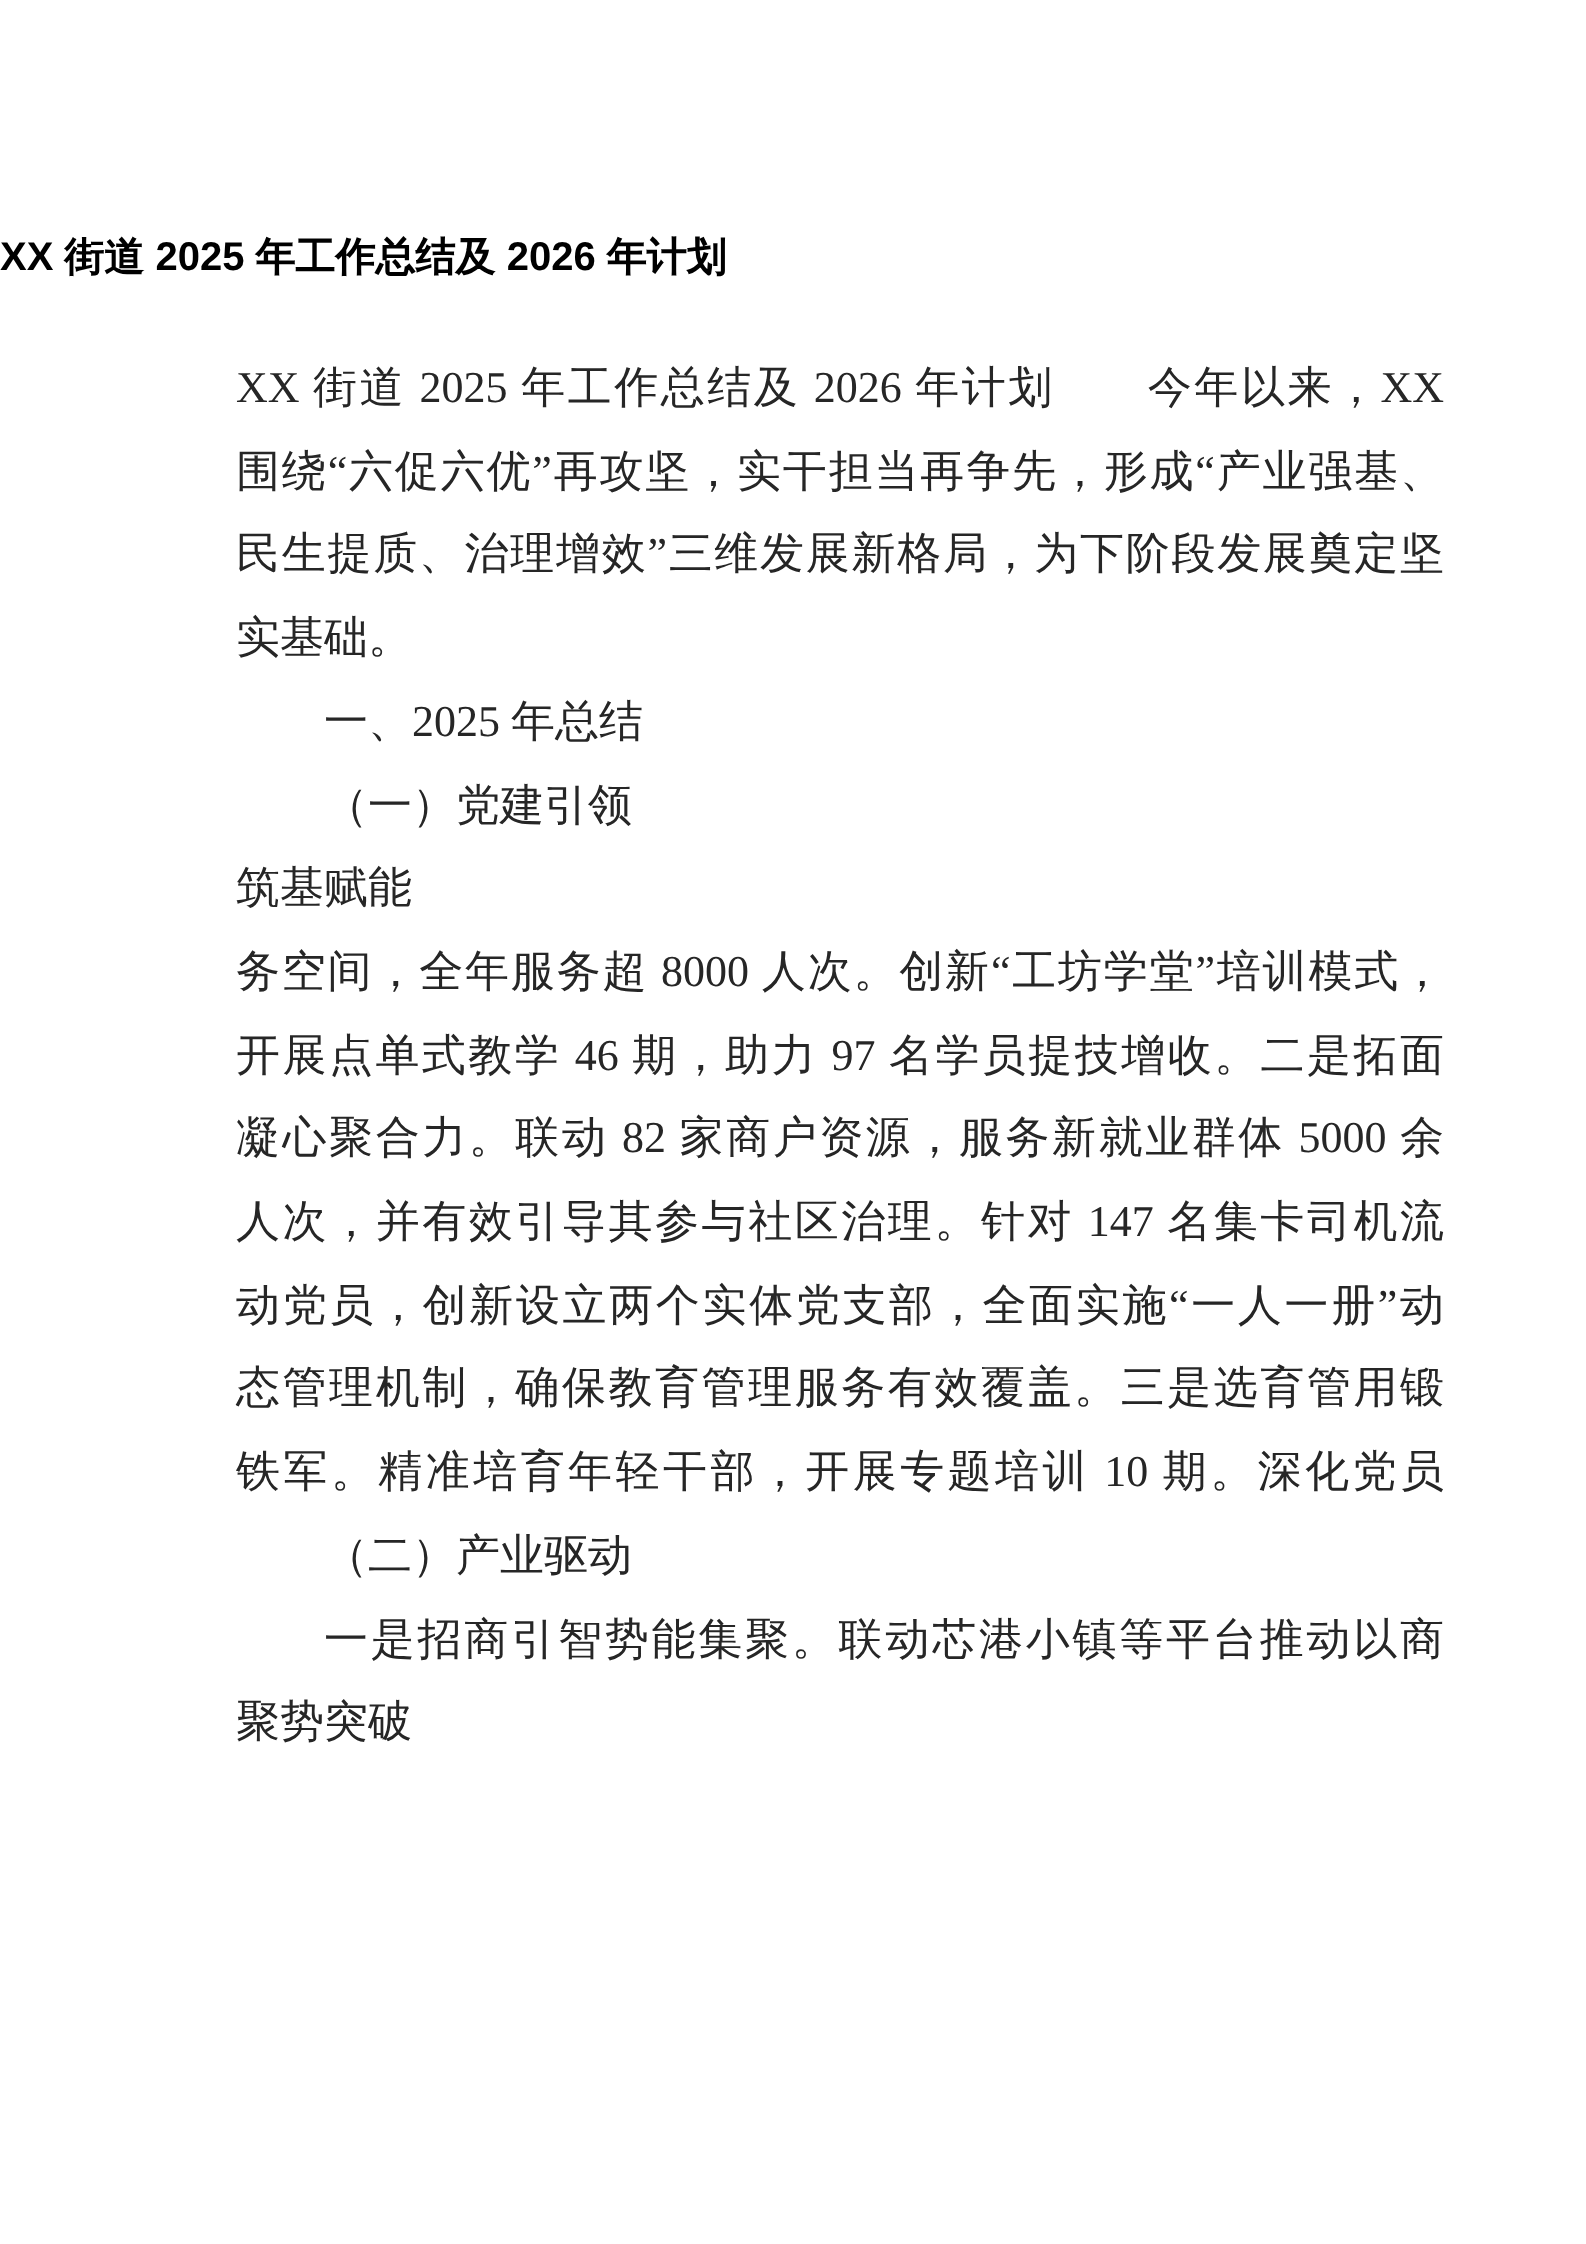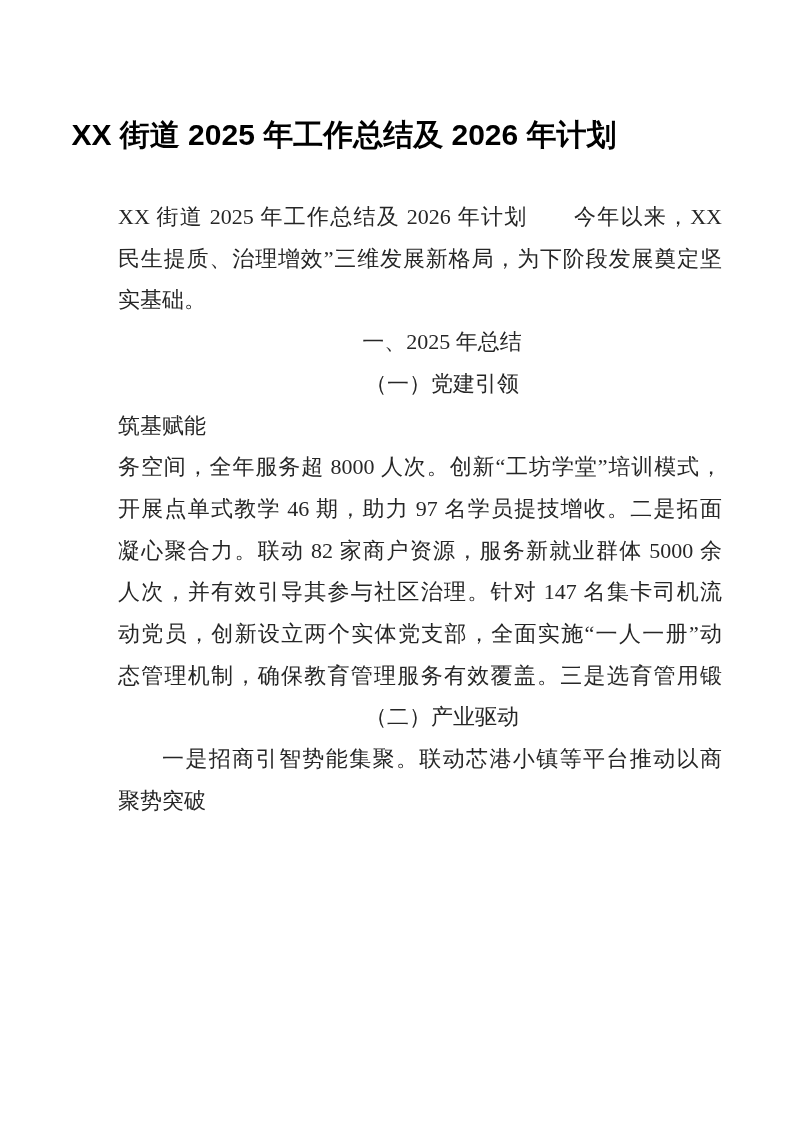--- a/index.html
+++ b/index.html
@@ -11,58 +11,60 @@
     overflow: hidden;
     font-family: "Liberation Serif", serif;
     color: #262626;
   }
   .doc-title {
     position: absolute;
     left: 0;
     top: 118px;
     width: 688px;
     margin: 0;
-    text-align: center;
+    text-align: left;
     font-family: "Liberation Sans", sans-serif;
-    font-size: 30px;
+    font-size: 20px;
     line-height: 1.1;
     font-weight: 700;
     color: #000000;
   }
   .doc-body {
     position: absolute;
     left: 118px;
-    top: 196px;
+    top: 173px;
     width: 604px;
     font-size: 22px;
     line-height: 41.7px;
     text-align: left;
   }
   .line { min-height: 41.7px; }
   .j { text-align: justify; text-align-last: justify; text-justify: inter-character; }
-  .ind { text-indent: 44px; text-align: center; }
+  .ind { text-indent: 44px; }
 </style>
 </head>
 <body>
 
 <div class="page">
 
   <h1 class="doc-title">XX 街道 2025 年工作总结及 2026 年计划</h1>
 
   <div class="doc-body">
     <div class="line j">XX 街道 2025 年工作总结及 2026 年计划　　今年以来，XX</div>
+    <div class="line j">围绕“六促六优”再攻坚，实干担当再争先，形成“产业强基、</div>
     <div class="line j">民生提质、治理增效”三维发展新格局，为下阶段发展奠定坚</div>
     <div class="line">实基础。</div>
     <div class="line ind">一、2025 年总结</div>
     <div class="line ind">（一）党建引领</div>
     <div class="line">筑基赋能</div>
     <div class="line j">务空间，全年服务超 8000 人次。创新“工坊学堂”培训模式，</div>
     <div class="line j">开展点单式教学 46 期，助力 97 名学员提技增收。二是拓面</div>
     <div class="line j">凝心聚合力。联动 82 家商户资源，服务新就业群体 5000 余</div>
     <div class="line j">人次，并有效引导其参与社区治理。针对 147 名集卡司机流</div>
     <div class="line j">动党员，创新设立两个实体党支部，全面实施“一人一册”动</div>
     <div class="line j">态管理机制，确保教育管理服务有效覆盖。三是选育管用锻</div>
+    <div class="line j">铁军。精准培育年轻干部，开展专题培训 10 期。深化党员</div>
     <div class="line ind">（二）产业驱动</div>
     <div class="line ind j">一是招商引智势能集聚。联动芯港小镇等平台推动以商</div>
     <div class="line">聚势突破</div>
   </div>
 
 </div>
 
 </body></html>

